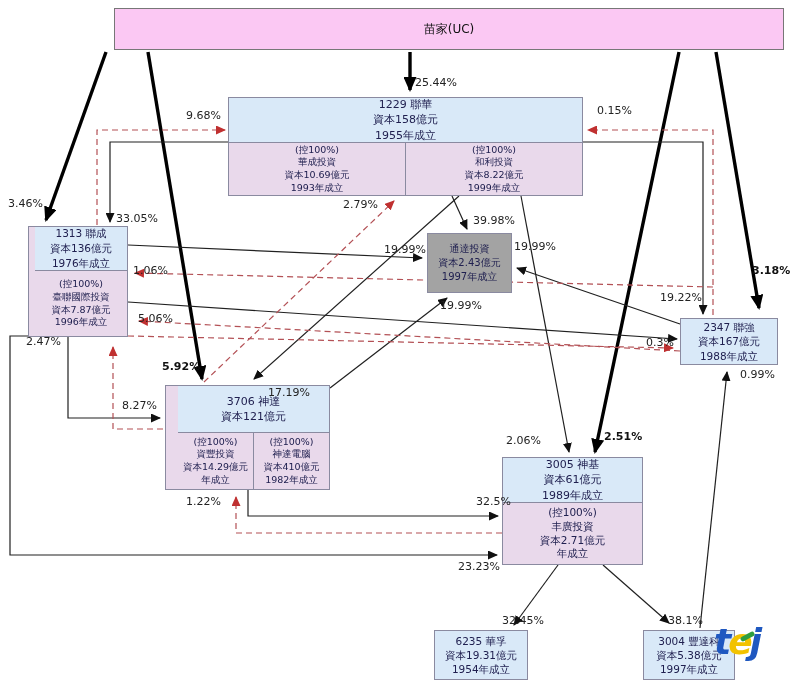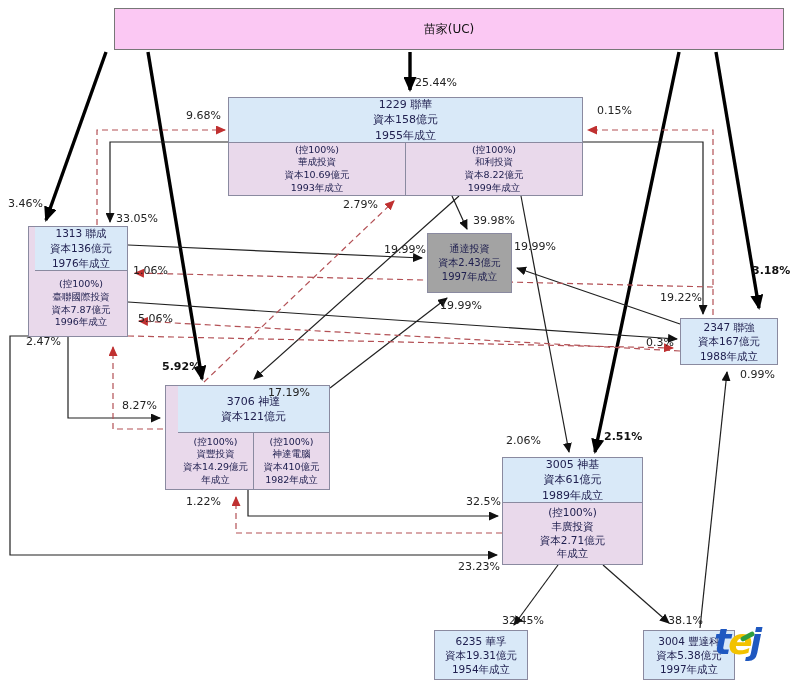--- a/index.html
+++ b/index.html
@@ -204,21 +204,21 @@
   <span class="pct" style="left:26px;top:335px;">2.47%</span>
   <span class="pct b" style="left:752px;top:264px;">3.18%</span>
   <span class="pct" style="left:660px;top:291px;">19.22%</span>
   <span class="pct" style="left:646px;top:336px;">0.3%</span>
   <span class="pct" style="left:740px;top:368px;">0.99%</span>
   <span class="pct b" style="left:162px;top:360px;">5.92%</span>
   <span class="pct" style="left:268px;top:366px;margin-top:20px;">17.19%</span>
   <span class="pct" style="left:122px;top:399px;">8.27%</span>
   <span class="pct" style="left:506px;top:434px;">2.06%</span>
   <span class="pct b" style="left:604px;top:430px;">2.51%</span>
-  <span class="pct" style="left:466px;top:495px;text-align:right;">32.5%</span>
+  <span class="pct" style="left:476px;top:495px;text-align:right;">32.5%</span>
   <span class="pct" style="left:186px;top:495px;">1.22%</span>
   <span class="pct" style="left:458px;top:560px;">23.23%</span>
   <span class="pct" style="left:502px;top:614px;">32.45%</span>
   <span class="pct" style="left:668px;top:614px;">38.1%</span>
 
   <div class="logo">
     <span class="lt">t</span><span class="le">e</span><span class="lj">j</span>
     <span class="tick"></span>
   </div>
 

